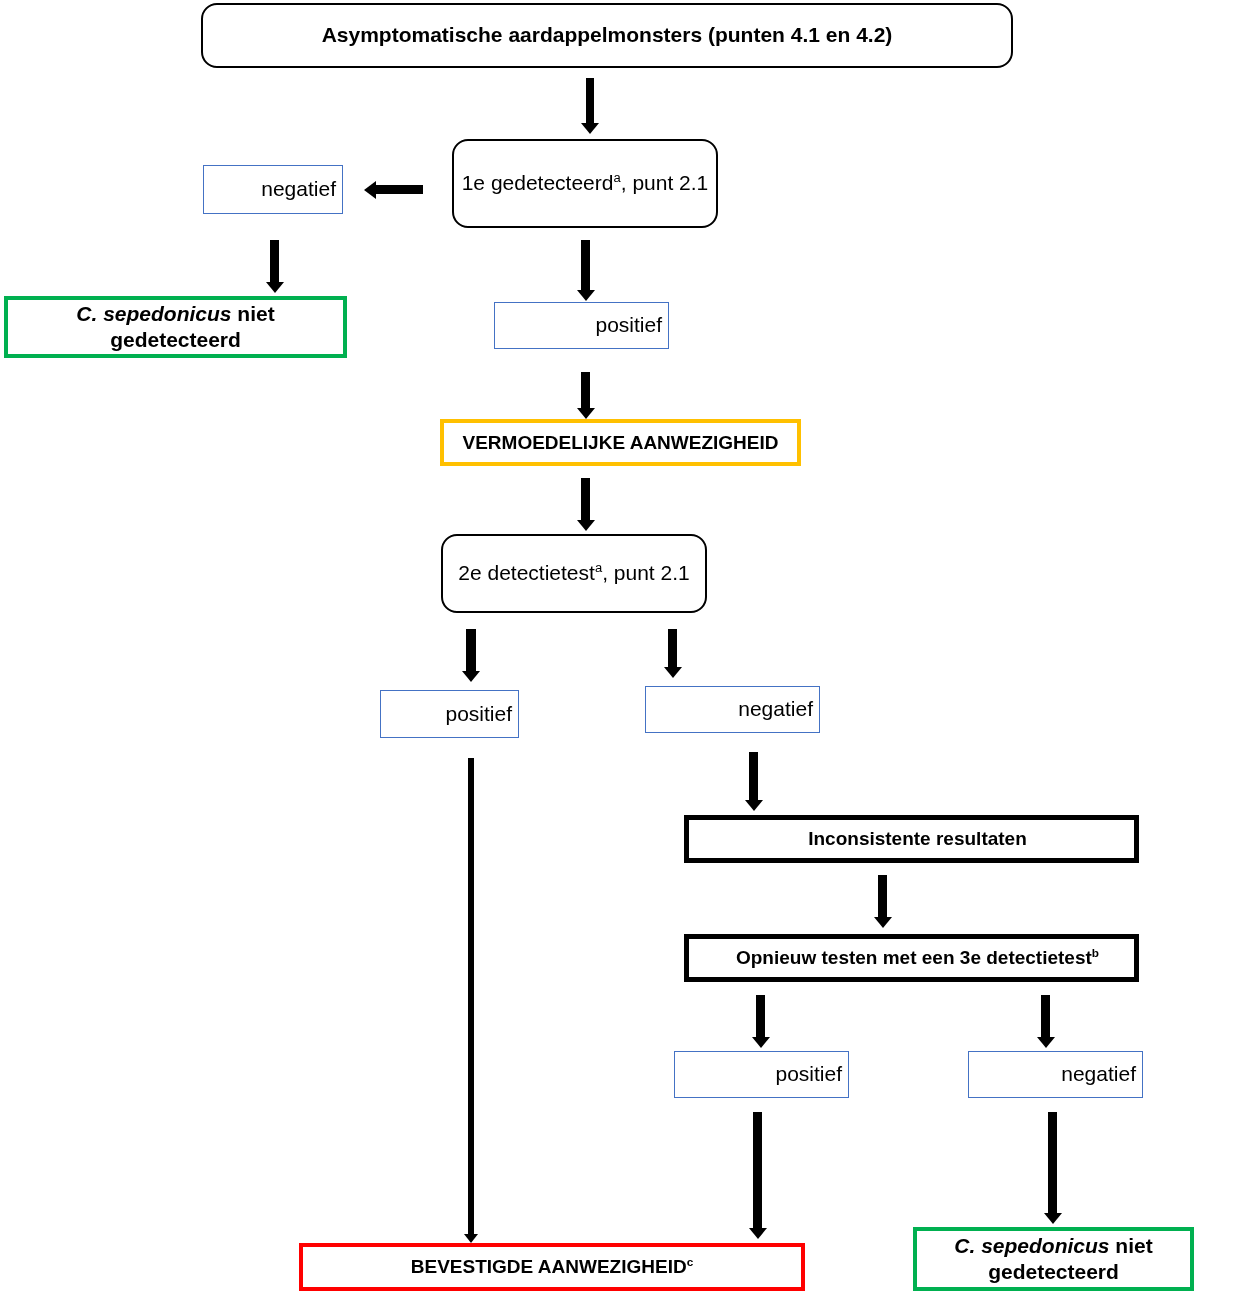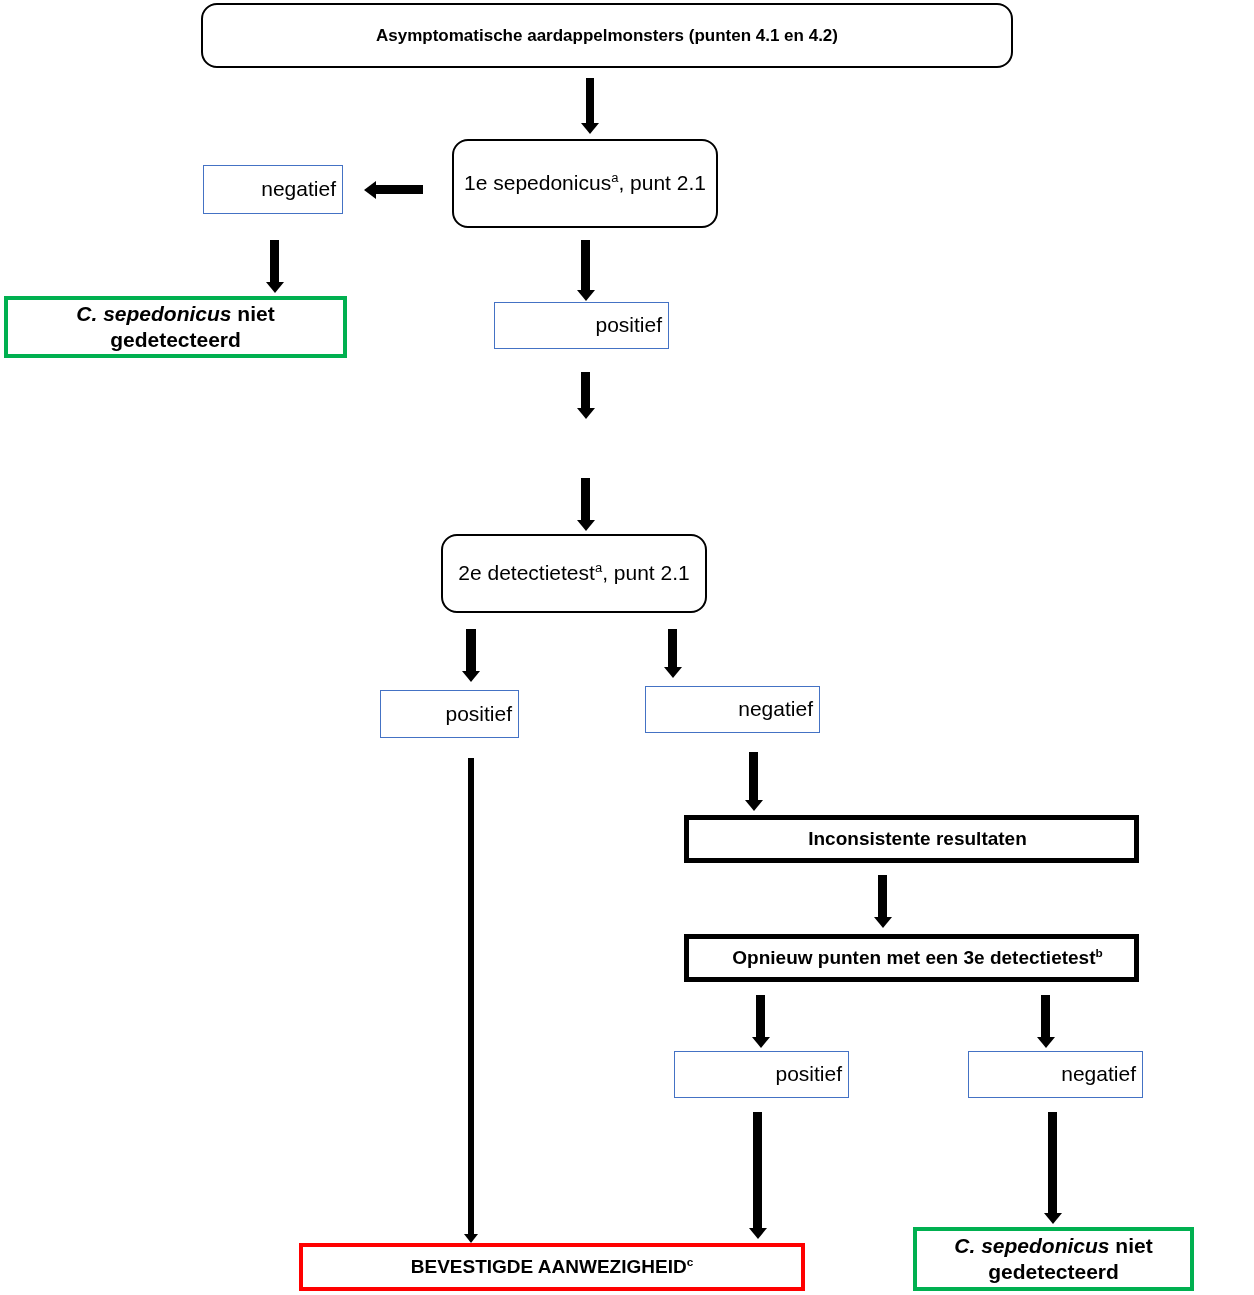--- a/index.html
+++ b/index.html
@@ -32,21 +32,21 @@
     display: block;
     padding: 0 6px;
     white-space: pre-line;
   }
 
   
   .rounded-black {
     border: 2px solid #000000;
     border-radius: 16px;
     font-weight: bold;
-    font-size: 17px;
+    font-size: 21px;
   }
   .rounded-black-plain {
     border: 2px solid #000000;
     border-radius: 16px;
     font-weight: normal;
     font-size: 21px;
   }
   .blue-thin {
     border: 1.5px solid #4472C4;
     font-size: 21px;
@@ -124,21 +124,21 @@
 
 <div id="canvas">
 
   <div class="node rounded-black" style="left:201px; top:3px; width:812px; height:65px;">
     <span class="txt">Asymptomatische aardappelmonsters (punten 4.1 en 4.2)</span>
   </div>
 
   <div class="arrow-v" style="left:586px; top:78px; width:8px; height:47px;"></div>
 
   <div class="node rounded-black-plain" style="left:452px; top:139px; width:266px; height:89px;">
-    <span class="txt"><span>1e sepedonicus</span><sup>a</sup><span>, punt 2.1</span></span>
+    <span class="txt"><span>1e gedetecteerd</span><sup>a</sup><span>, punt 2.1</span></span>
   </div>
 
   <div class="arrow-left" style="left:375px; top:185px; width:48px; height:9px;"></div>
 
   <div class="node blue-thin" style="left:203px; top:165px; width:140px; height:49px;">
     <span class="txt">negatief</span>
   </div>
 
   <div class="arrow-v" style="left:270px; top:240px; width:9px; height:44px;"></div>
 
@@ -147,20 +147,23 @@
   </div>
 
   <div class="arrow-v" style="left:581px; top:240px; width:9px; height:52px;"></div>
 
   <div class="node blue-thin" style="left:494px; top:302px; width:175px; height:47px;">
     <span class="txt">positief</span>
   </div>
 
   <div class="arrow-v" style="left:581px; top:372px; width:9px; height:38px;"></div>
 
+  <div class="node yellow-thick" style="left:440px; top:419px; width:361px; height:47px;">
+    <span class="txt">VERMOEDELIJKE AANWEZIGHEID</span>
+  </div>
 
   <div class="arrow-v" style="left:581px; top:478px; width:9px; height:44px;"></div>
 
   <div class="node rounded-black-plain" style="left:441px; top:534px; width:266px; height:79px;">
     <span class="txt"><span>2e detectietest</span><sup>a</sup><span>,  punt 2.1</span></span>
   </div>
 
   <div class="arrow-v" style="left:466px; top:629px; width:10px; height:44px;"></div>
 
   <div class="arrow-v" style="left:668px; top:629px; width:9px; height:40px;"></div>
@@ -177,21 +180,21 @@
 
   <div class="arrow-v" style="left:749px; top:752px; width:9px; height:50px;"></div>
 
   <div class="node black-thick" style="left:684px; top:815px; width:455px; height:48px;">
     <span class="txt">Inconsistente  resultaten</span>
   </div>
 
   <div class="arrow-v" style="left:878px; top:875px; width:9px; height:44px;"></div>
 
   <div class="node black-thick" style="left:684px; top:934px; width:455px; height:48px;">
-    <span class="txt"><span>Opnieuw punten met een 3e detectietest</span><sup>b</sup></span>
+    <span class="txt"><span>Opnieuw testen met een 3e detectietest</span><sup>b</sup></span>
   </div>
 
   <div class="arrow-v" style="left:756px; top:995px; width:9px; height:44px;"></div>
 
   <div class="arrow-v" style="left:1041px; top:995px; width:9px; height:44px;"></div>
 
   <div class="node blue-thin" style="left:674px; top:1051px; width:175px; height:47px;">
     <span class="txt">positief</span>
   </div>
 

